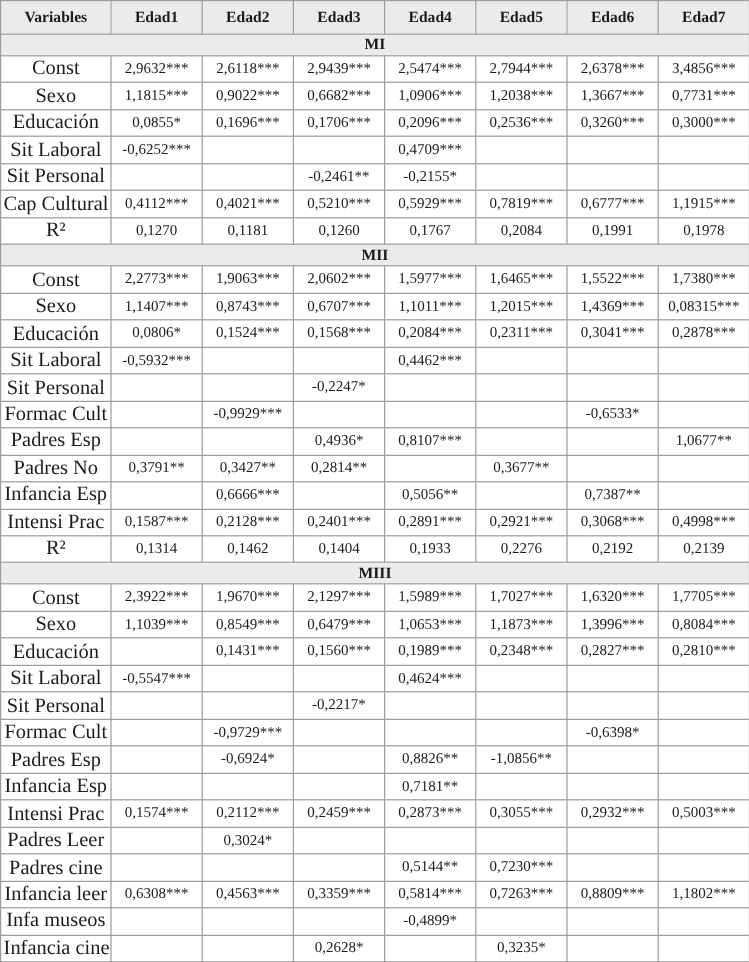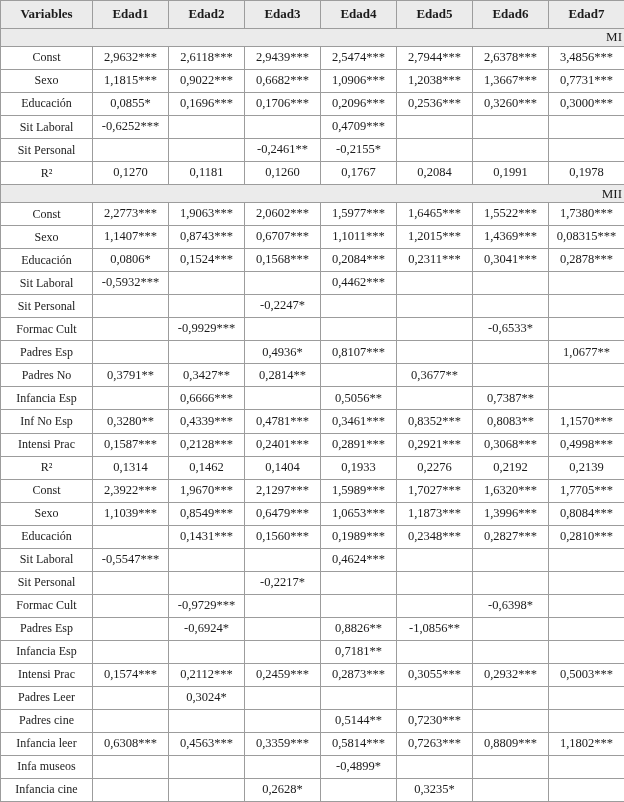--- a/index.html
+++ b/index.html
@@ -33,27 +33,26 @@
     line-height: 1.1;
   }
   thead th {
     background: #ebebeb;
     font-weight: bold;
     font-size: 13px;
     height: 27px;
   }
   tr.section-row td {
     background: #ebebeb;
-    font-weight: normal;
+    font-weight: bold;
     font-size: 13px;
     height: 17px;
-    text-align: right;
   }
   td.var-label {
-    font-size: 12px;
+    font-size: 17px;
   }
 </style>
 </head>
 <body>
 
 <div class="table-wrap">
   <table>
     <colgroup>
       <col style="width:92px">
       <col style="width:76px">
@@ -124,20 +123,30 @@
           <td class="var-label">Sit Personal</td>
           <td></td>
           <td></td>
           <td>-0,2461**</td>
           <td>-0,2155*</td>
           <td></td>
           <td></td>
           <td></td>
         </tr>
         <tr>
+          <td class="var-label">Cap Cultural</td>
+          <td>0,4112***</td>
+          <td>0,4021***</td>
+          <td>0,5210***</td>
+          <td>0,5929***</td>
+          <td>0,7819***</td>
+          <td>0,6777***</td>
+          <td>1,1915***</td>
+        </tr>
+        <tr>
           <td class="var-label">R²</td>
           <td>0,1270</td>
           <td>0,1181</td>
           <td>0,1260</td>
           <td>0,1767</td>
           <td>0,2084</td>
           <td>0,1991</td>
           <td>0,1978</td>
         </tr>
         <tr class="section-row">
@@ -227,49 +236,42 @@
           <td class="var-label">Infancia Esp</td>
           <td></td>
           <td>0,6666***</td>
           <td></td>
           <td>0,5056**</td>
           <td></td>
           <td>0,7387**</td>
           <td></td>
         </tr>
         <tr>
-          <td class="var-label">Inf No Esp</td>
-          <td>0,3280**</td>
-          <td>0,4339***</td>
-          <td>0,4781***</td>
-          <td>0,3461***</td>
-          <td>0,8352***</td>
-          <td>0,8083**</td>
-          <td>1,1570***</td>
-        </tr>
-        <tr>
           <td class="var-label">Intensi Prac</td>
           <td>0,1587***</td>
           <td>0,2128***</td>
           <td>0,2401***</td>
           <td>0,2891***</td>
           <td>0,2921***</td>
           <td>0,3068***</td>
           <td>0,4998***</td>
         </tr>
         <tr>
           <td class="var-label">R²</td>
           <td>0,1314</td>
           <td>0,1462</td>
           <td>0,1404</td>
           <td>0,1933</td>
           <td>0,2276</td>
           <td>0,2192</td>
           <td>0,2139</td>
         </tr>
+        <tr class="section-row">
+          <td colspan="8">MIII</td>
+        </tr>
         <tr>
           <td class="var-label">Const</td>
           <td>2,3922***</td>
           <td>1,9670***</td>
           <td>2,1297***</td>
           <td>1,5989***</td>
           <td>1,7027***</td>
           <td>1,6320***</td>
           <td>1,7705***</td>
         </tr>

